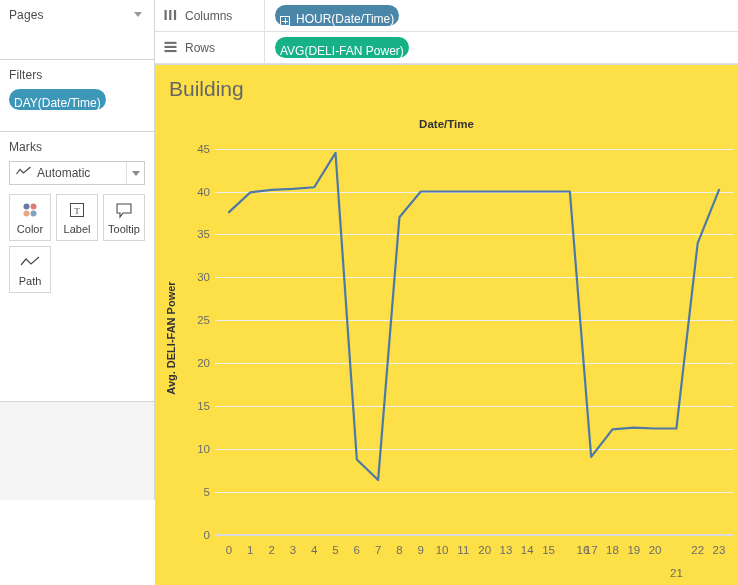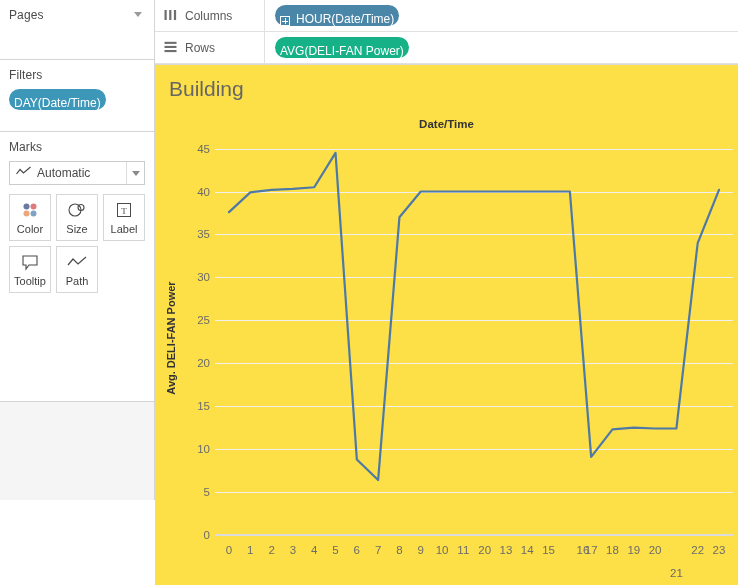--- a/index.html
+++ b/index.html
@@ -199,29 +199,20 @@
             <svg width="20" height="20" viewBox="0 0 20 20">
               <circle cx="6.5" cy="6.5" r="3" fill="#6b7aa1"></circle>
               <circle cx="13.5" cy="6.5" r="3" fill="#e07b7b"></circle>
               <circle cx="6.5" cy="13.5" r="3" fill="#e8a87c"></circle>
               <circle cx="13.5" cy="13.5" r="3" fill="#7fa3c4"></circle>
             </svg>
           </span>
           <span class="mb-label">Color</span>
         </div>
 
-        <div class="mark-btn">
-          <span class="mark-icon">
-            <svg width="20" height="18" viewBox="0 0 20 18">
-              <circle cx="8" cy="9" r="6" fill="none" stroke="#4a4a4a" stroke-width="1.1"></circle>
-              <circle cx="14" cy="6.5" r="3" fill="none" stroke="#4a4a4a" stroke-width="1.1"></circle>
-            </svg>
-          </span>
-          <span class="mb-label">Size</span>
-        </div>
 
         <div class="mark-btn">
           <span class="mark-icon">
             <svg width="18" height="18" viewBox="0 0 18 18">
               <rect x="2.5" y="2.5" width="13" height="13" fill="none" stroke="#4a4a4a" stroke-width="1"></rect>
               <text x="9" y="12.5" font-size="9" text-anchor="middle" fill="#4a4a4a" font-family="Liberation Serif, serif">T</text>
             </svg>
           </span>
           <span class="mb-label">Label</span>
         </div>

